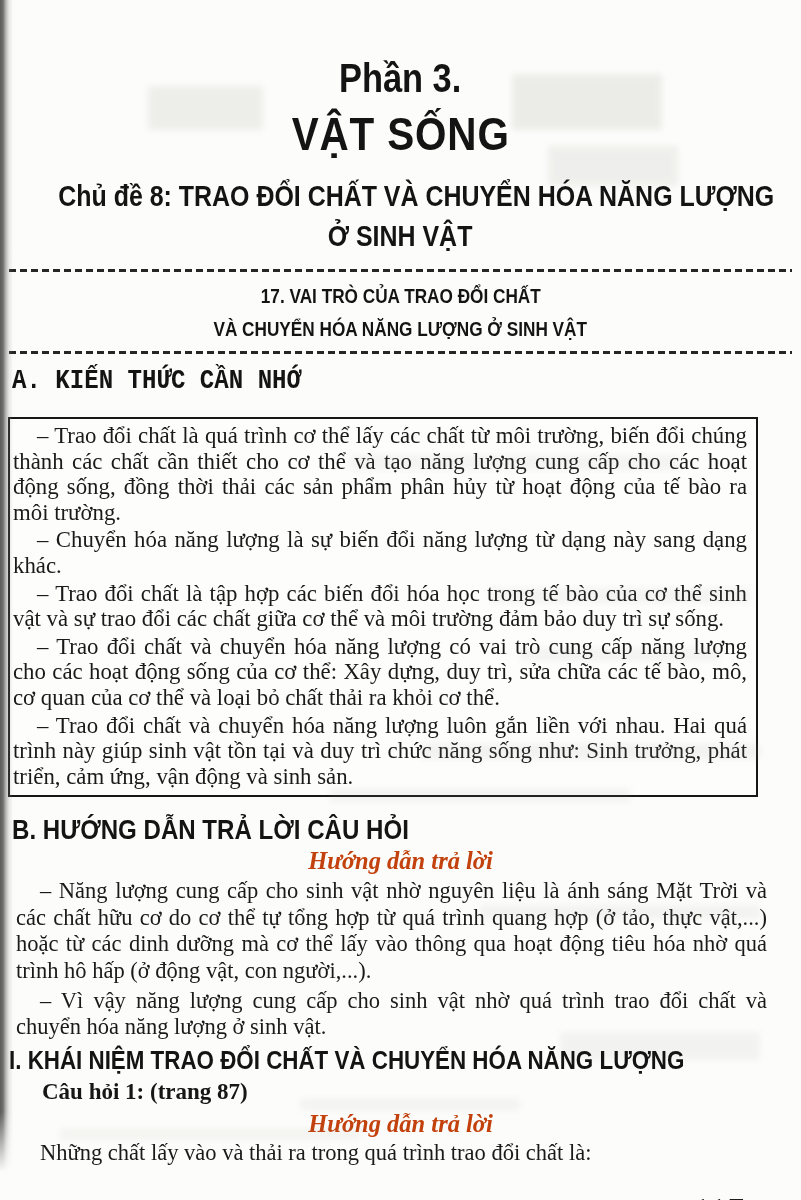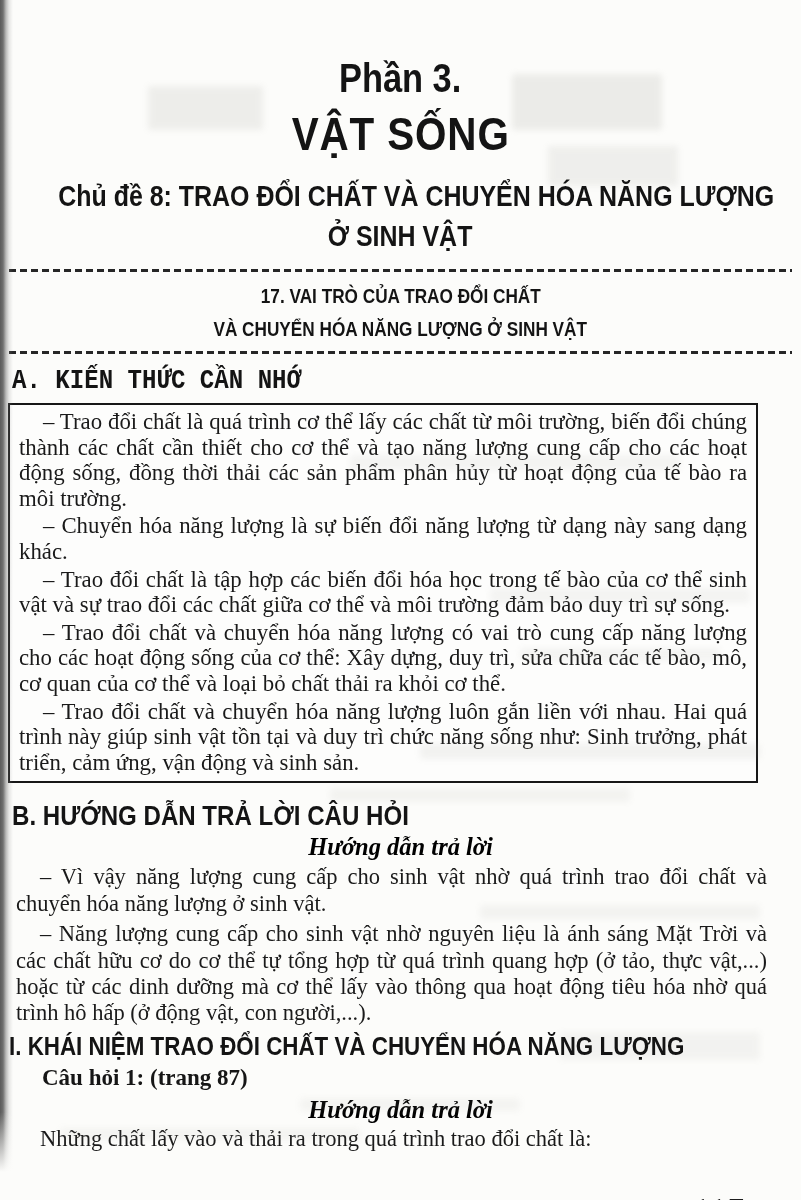--- a/index.html
+++ b/index.html
@@ -55,35 +55,35 @@
     background:repeating-linear-gradient(90deg,#262626 0 7px,transparent 7px 11px);}
   .rule-top{margin-top:13px;}
   .rule-bottom{margin-top:5px;}
 
   .sec-heading{margin:0 0 0 12px;font-size:28px;line-height:32px;}
   .sec-a{margin-top:11px;font-family:Liberation Mono, monospace;}
   .sec-b{margin-top:17px;}
   .sec-i{margin-top:4px;font-size:26px;line-height:30px;margin-left:9px;}
 
   .kbox{
-    margin:6px 0 0 8px;width:750px;box-sizing:border-box;
+    margin:20px 0 0 8px;width:750px;box-sizing:border-box;
     border:2.5px solid #171717;
-    padding:4px 9px 6px 9px;
+    padding:4px 9px 6px 3px;
     background:rgba(255,255,255,.35);
   }
   .kbox p{
     margin:0 0 2px 0;font-size:22.8px;line-height:25.6px;
     text-align:justify;text-indent:24px;color:#1a1a1a;
   }
   .kbox p:last-child{margin-bottom:0;}
 
   .q-label{margin:14px 0 0 42px;font-size:23.5px;line-height:28px;font-weight:bold;color:#161616;}
   .q-label.second{margin-top:4px;font-size:23px;line-height:26px;}
   .answer-heading{margin:2px 0 0 0;text-align:center;font-size:24.5px;line-height:26px;
-    font-weight:bold;font-style:italic;color:#000000;}
+    font-weight:bold;font-style:italic;color:#c2410c;}
   .answer-heading.second{margin-top:6px;}
 
   .body-p{
     margin:4px 34px 0 16px;font-size:22.5px;line-height:26.4px;
     text-align:justify;text-indent:24px;color:#1a1a1a;
   }
   .body-p.first{margin-top:4px;}
   .intro-line{margin-top:3px;text-align:left;}
 
   .page-number{
@@ -146,22 +146,22 @@
     <p>– Trao đổi chất và chuyển hóa năng lượng luôn gắn liền với nhau. Hai quá trình này giúp sinh vật tồn tại và duy trì chức năng sống như: Sinh trưởng, phát triển, cảm ứng, vận động và sinh sản.</p>
   </div>
 
   <h3 class="sans sec-heading sec-b">
     <span class="cond-left">B. HƯỚNG DẪN TRẢ LỜI CÂU HỎI</span>
   </h3>
 
 
   <p class="answer-heading">Hướng dẫn trả lời</p>
 
+  <p class="body-p first">– Năng lượng cung cấp cho sinh vật nhờ nguyên liệu là ánh sáng Mặt Trời và các chất hữu cơ do cơ thể tự tổng hợp từ quá trình quang hợp (ở tảo, thực vật,...) hoặc từ các dinh dưỡng mà cơ thể lấy vào thông qua hoạt động tiêu hóa nhờ quá trình hô hấp (ở động vật, con người,...).</p>
   <p class="body-p">– Vì vậy năng lượng cung cấp cho sinh vật nhờ quá trình trao đổi chất và chuyển hóa năng lượng ở sinh vật.</p>
-  <p class="body-p first">– Năng lượng cung cấp cho sinh vật nhờ nguyên liệu là ánh sáng Mặt Trời và các chất hữu cơ do cơ thể tự tổng hợp từ quá trình quang hợp (ở tảo, thực vật,...) hoặc từ các dinh dưỡng mà cơ thể lấy vào thông qua hoạt động tiêu hóa nhờ quá trình hô hấp (ở động vật, con người,...).</p>
 
   <h3 class="sans sec-heading sec-i">
     <span class="cond-left">I. KHÁI NIỆM TRAO ĐỔI CHẤT VÀ CHUYỂN HÓA NĂNG LƯỢNG</span>
   </h3>
 
   <p class="q-label second">Câu hỏi 1: (trang 87)</p>
 
   <p class="answer-heading second">Hướng dẫn trả lời</p>
 
   <p class="body-p intro-line">Những chất lấy vào và thải ra trong quá trình trao đổi chất là:</p>

